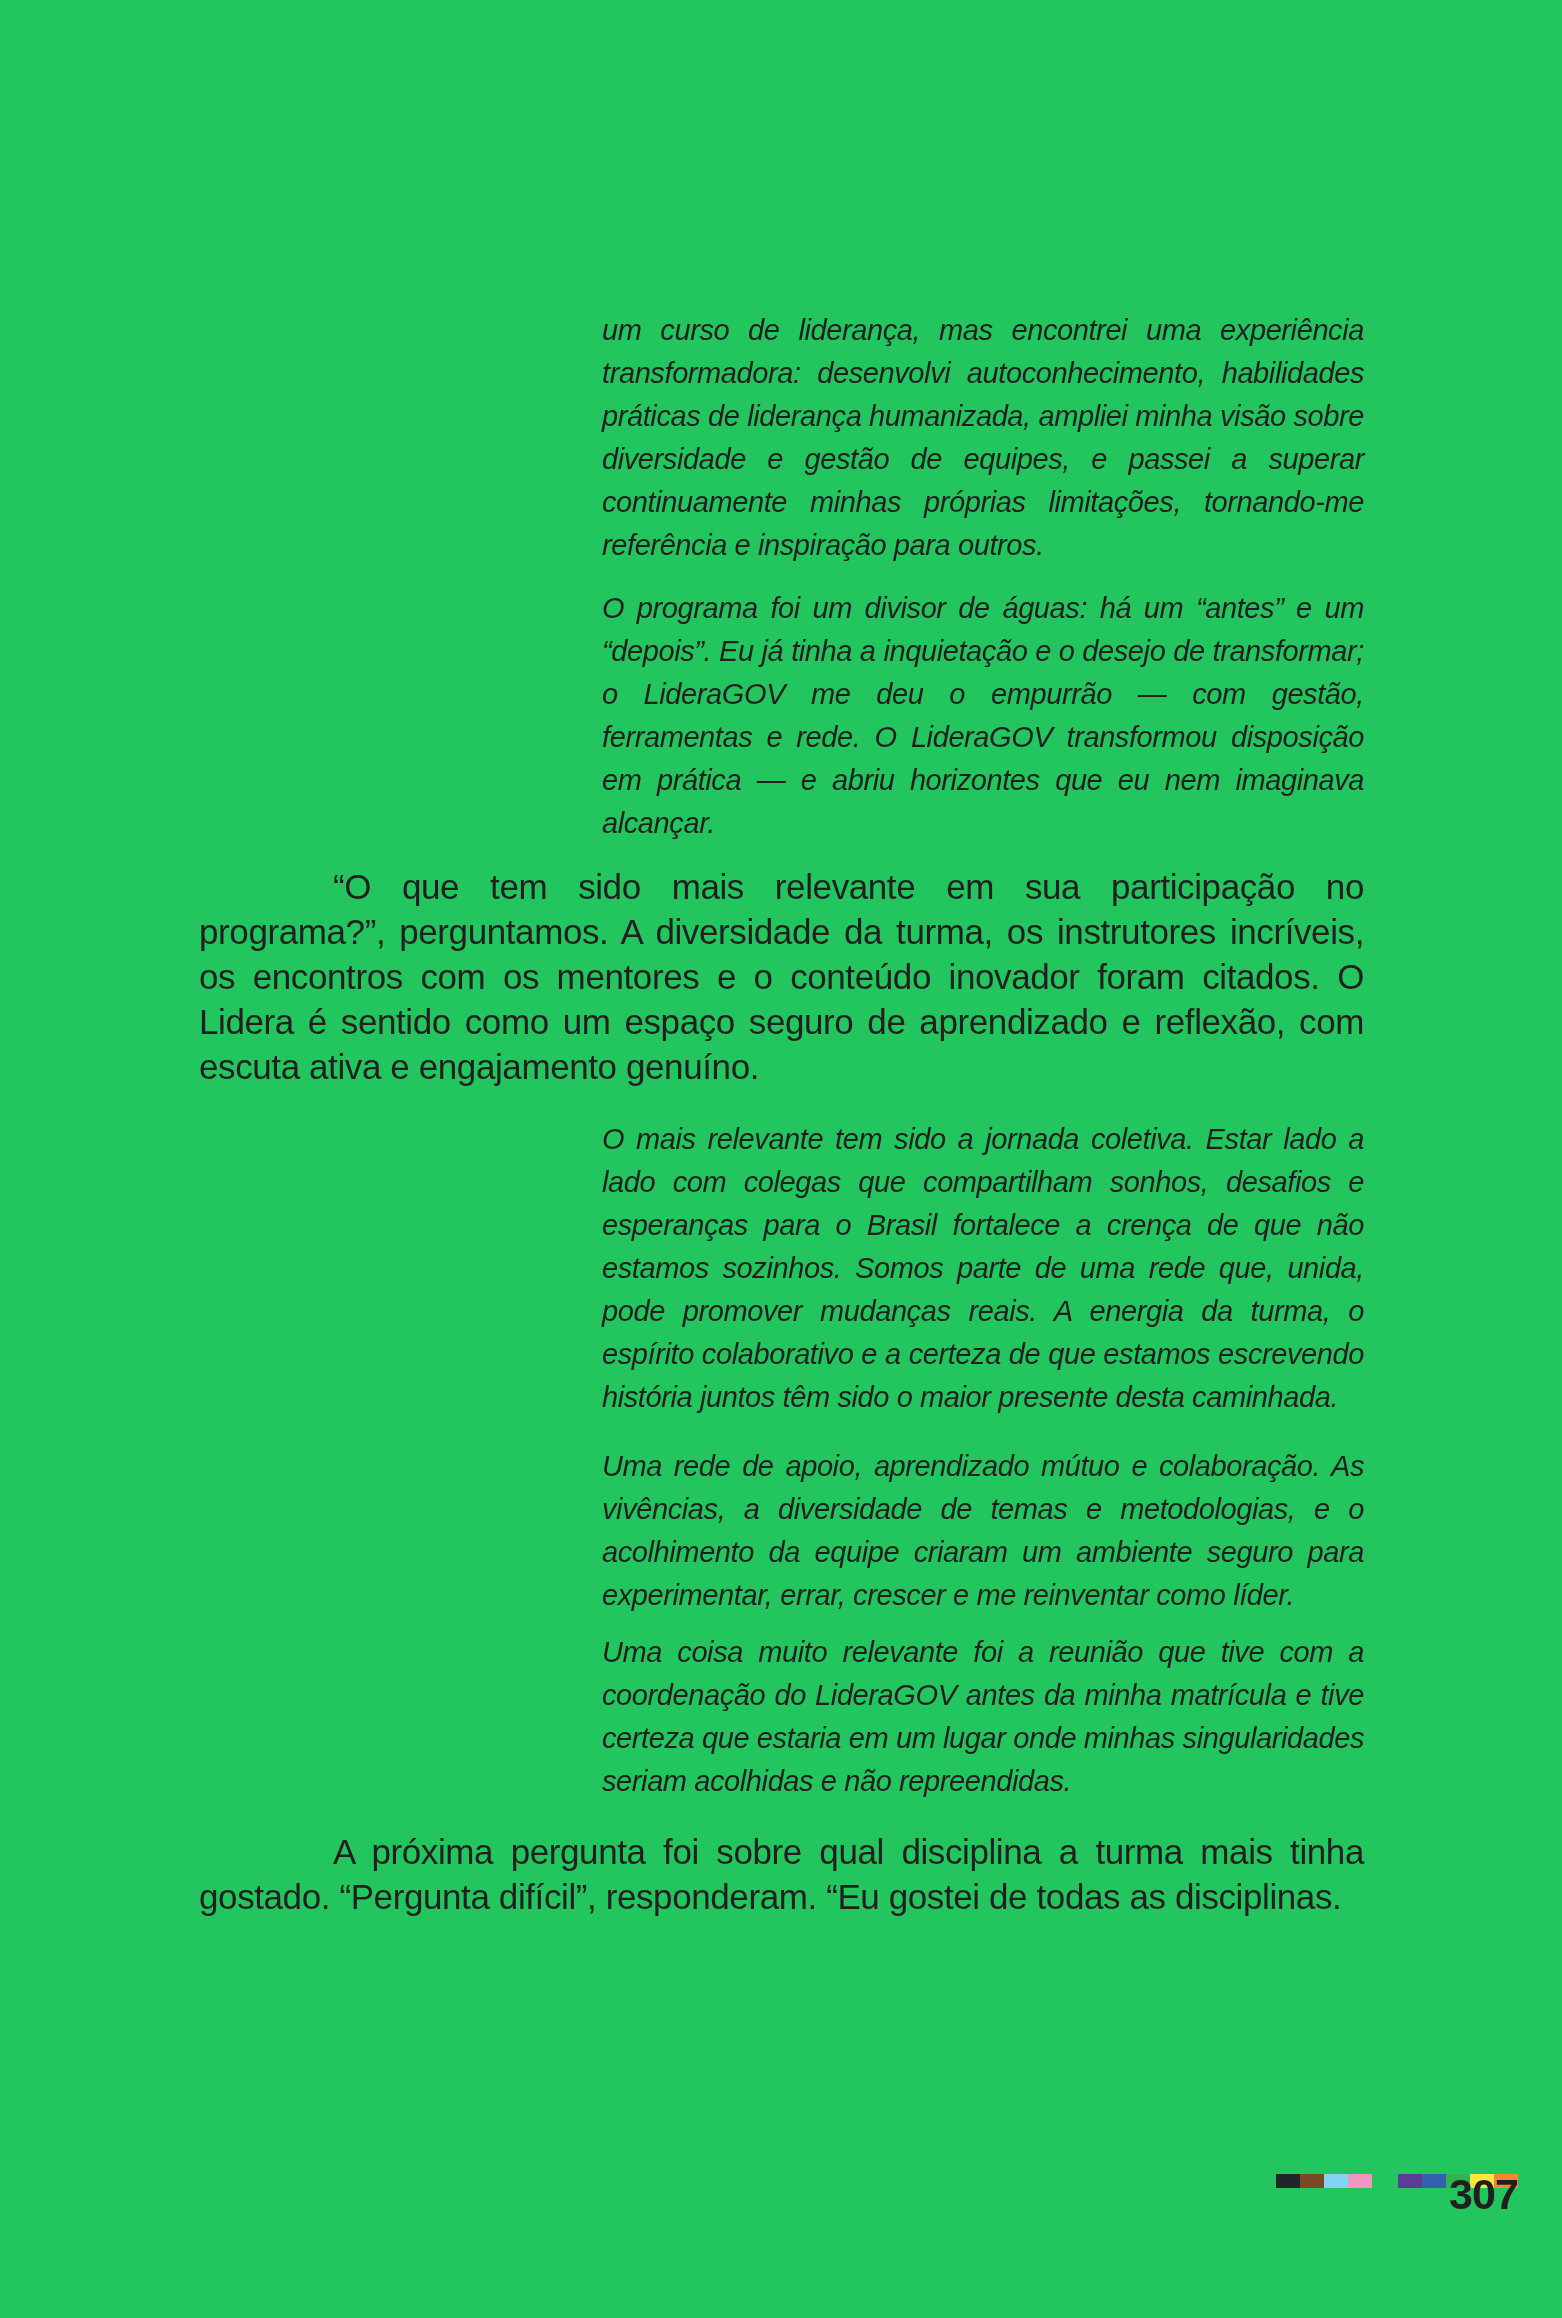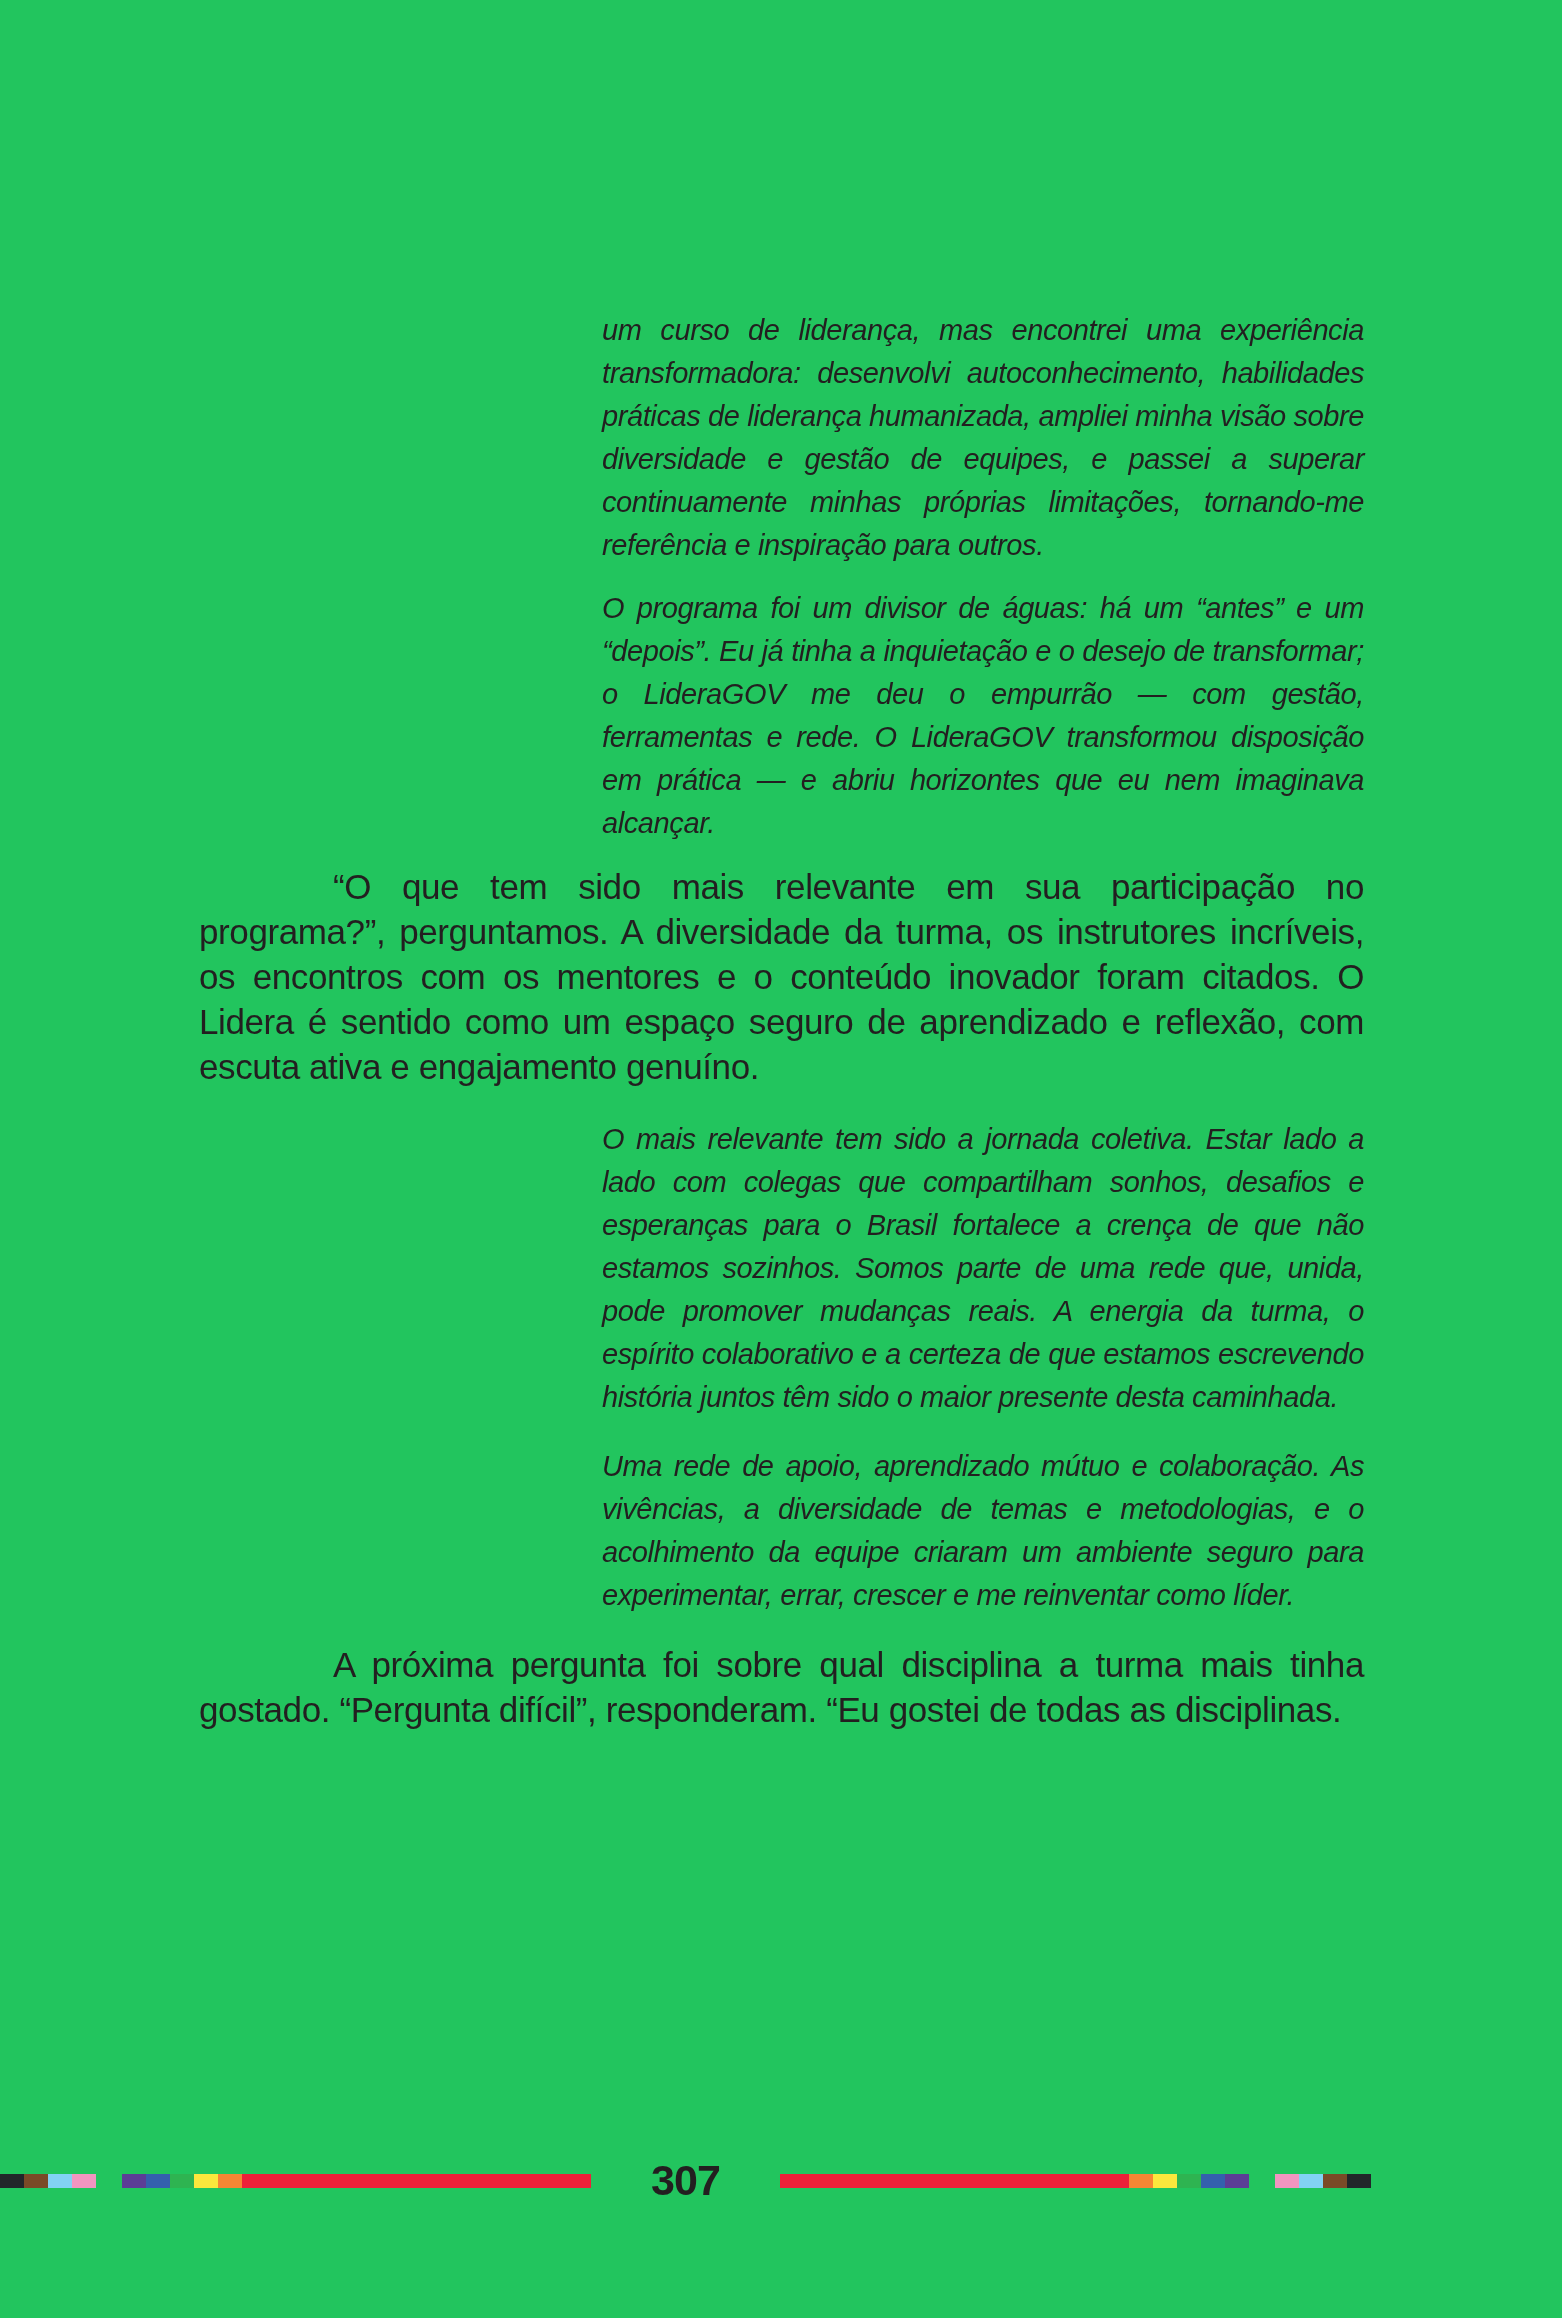--- a/index.html
+++ b/index.html
@@ -50,24 +50,25 @@
   .b3 { margin-top: 29px  !important; }
   .b4 { margin-top: 25.6px  !important; }
   .b5 { margin-top: 14.5px  !important; }
   .b6 { margin-top: 25.6px  !important; }
 
   
   .footer {
     position: absolute;
     left: 0;
     top: 2174px;
-    width: 1371px;
+    width: 1518px;
     height: 13.7px;
     display: flex;
-    align-items: center;
+    align-items: flex-end;
+    flex-direction: column;
   }
   .stripes {
     display: flex;
     height: 13.7px;
     flex: 1 1 0;
     min-width: 0;
   }
   .stripes .seg {
     width: 24px;
     height: 13.7px;
@@ -95,20 +96,21 @@
 <body>
 
 <div class="page">
 
   <main class="text-col">
     <p class="quote b0">um curso de liderança, mas encontrei uma experiência transformadora: desenvolvi autoconhecimento, habilidades práticas de liderança humanizada, ampliei minha visão sobre diversidade e gestão de equipes, e passei a superar continuamente minhas próprias limitações, tornando-me referência e inspiração para outros.</p>
     <p class="quote b1">O programa foi um divisor de águas: há um “antes” e um “depois”. Eu já tinha a inquietação e o desejo de transformar; o LideraGOV me deu o empurrão — com gestão, ferramentas e rede. O LideraGOV transformou disposição em prática — e abriu horizontes que eu nem imaginava alcançar.</p>
     <p class="paragraph b2">“O que tem sido mais relevante em sua participação no programa?”, perguntamos. A diversidade da turma, os instrutores incríveis, os encontros com os mentores e o conteúdo inovador foram citados. O Lidera é sentido como um espaço seguro de aprendizado e reflexão, com escuta ativa e engajamento genuíno.</p>
     <p class="quote b3">O mais relevante tem sido a jornada coletiva. Estar lado a lado com colegas que compartilham sonhos, desafios e esperanças para o Brasil fortalece a crença de que não estamos sozinhos. Somos parte de uma rede que, unida, pode promover mudanças reais. A energia da turma, o espírito colaborativo e a certeza de que estamos escrevendo história juntos têm sido o maior presente desta caminhada.</p>
     <p class="quote b4">Uma rede de apoio, aprendizado mútuo e colaboração. As vivências, a diversidade de temas e metodologias, e o acolhimento da equipe criaram um ambiente seguro para experimentar, errar, crescer e me reinventar como líder.</p>
+    <p class="quote b5">Uma coisa muito relevante foi a reunião que tive com a coordenação do LideraGOV antes da minha matrícula e tive certeza que estaria em um lugar onde minhas singularidades seriam acolhidas e não repreendidas.</p>
     <p class="paragraph b6">A próxima pergunta foi sobre qual disciplina a turma mais tinha gostado. “Pergunta difícil”, responderam. “Eu gostei de todas as disciplinas.</p>
   </main>
 
   <footer class="footer">
     <div class="stripes">
         <div class="seg seg-black" style="background: rgb(34, 38, 42);"></div>
         <div class="seg seg-brown" style="background: rgb(122, 74, 39);"></div>
         <div class="seg seg-light_blue" style="background: rgb(130, 210, 244);"></div>
         <div class="seg seg-pink" style="background: rgb(242, 149, 192);"></div>
         <div class="seg seg-gap"></div>

